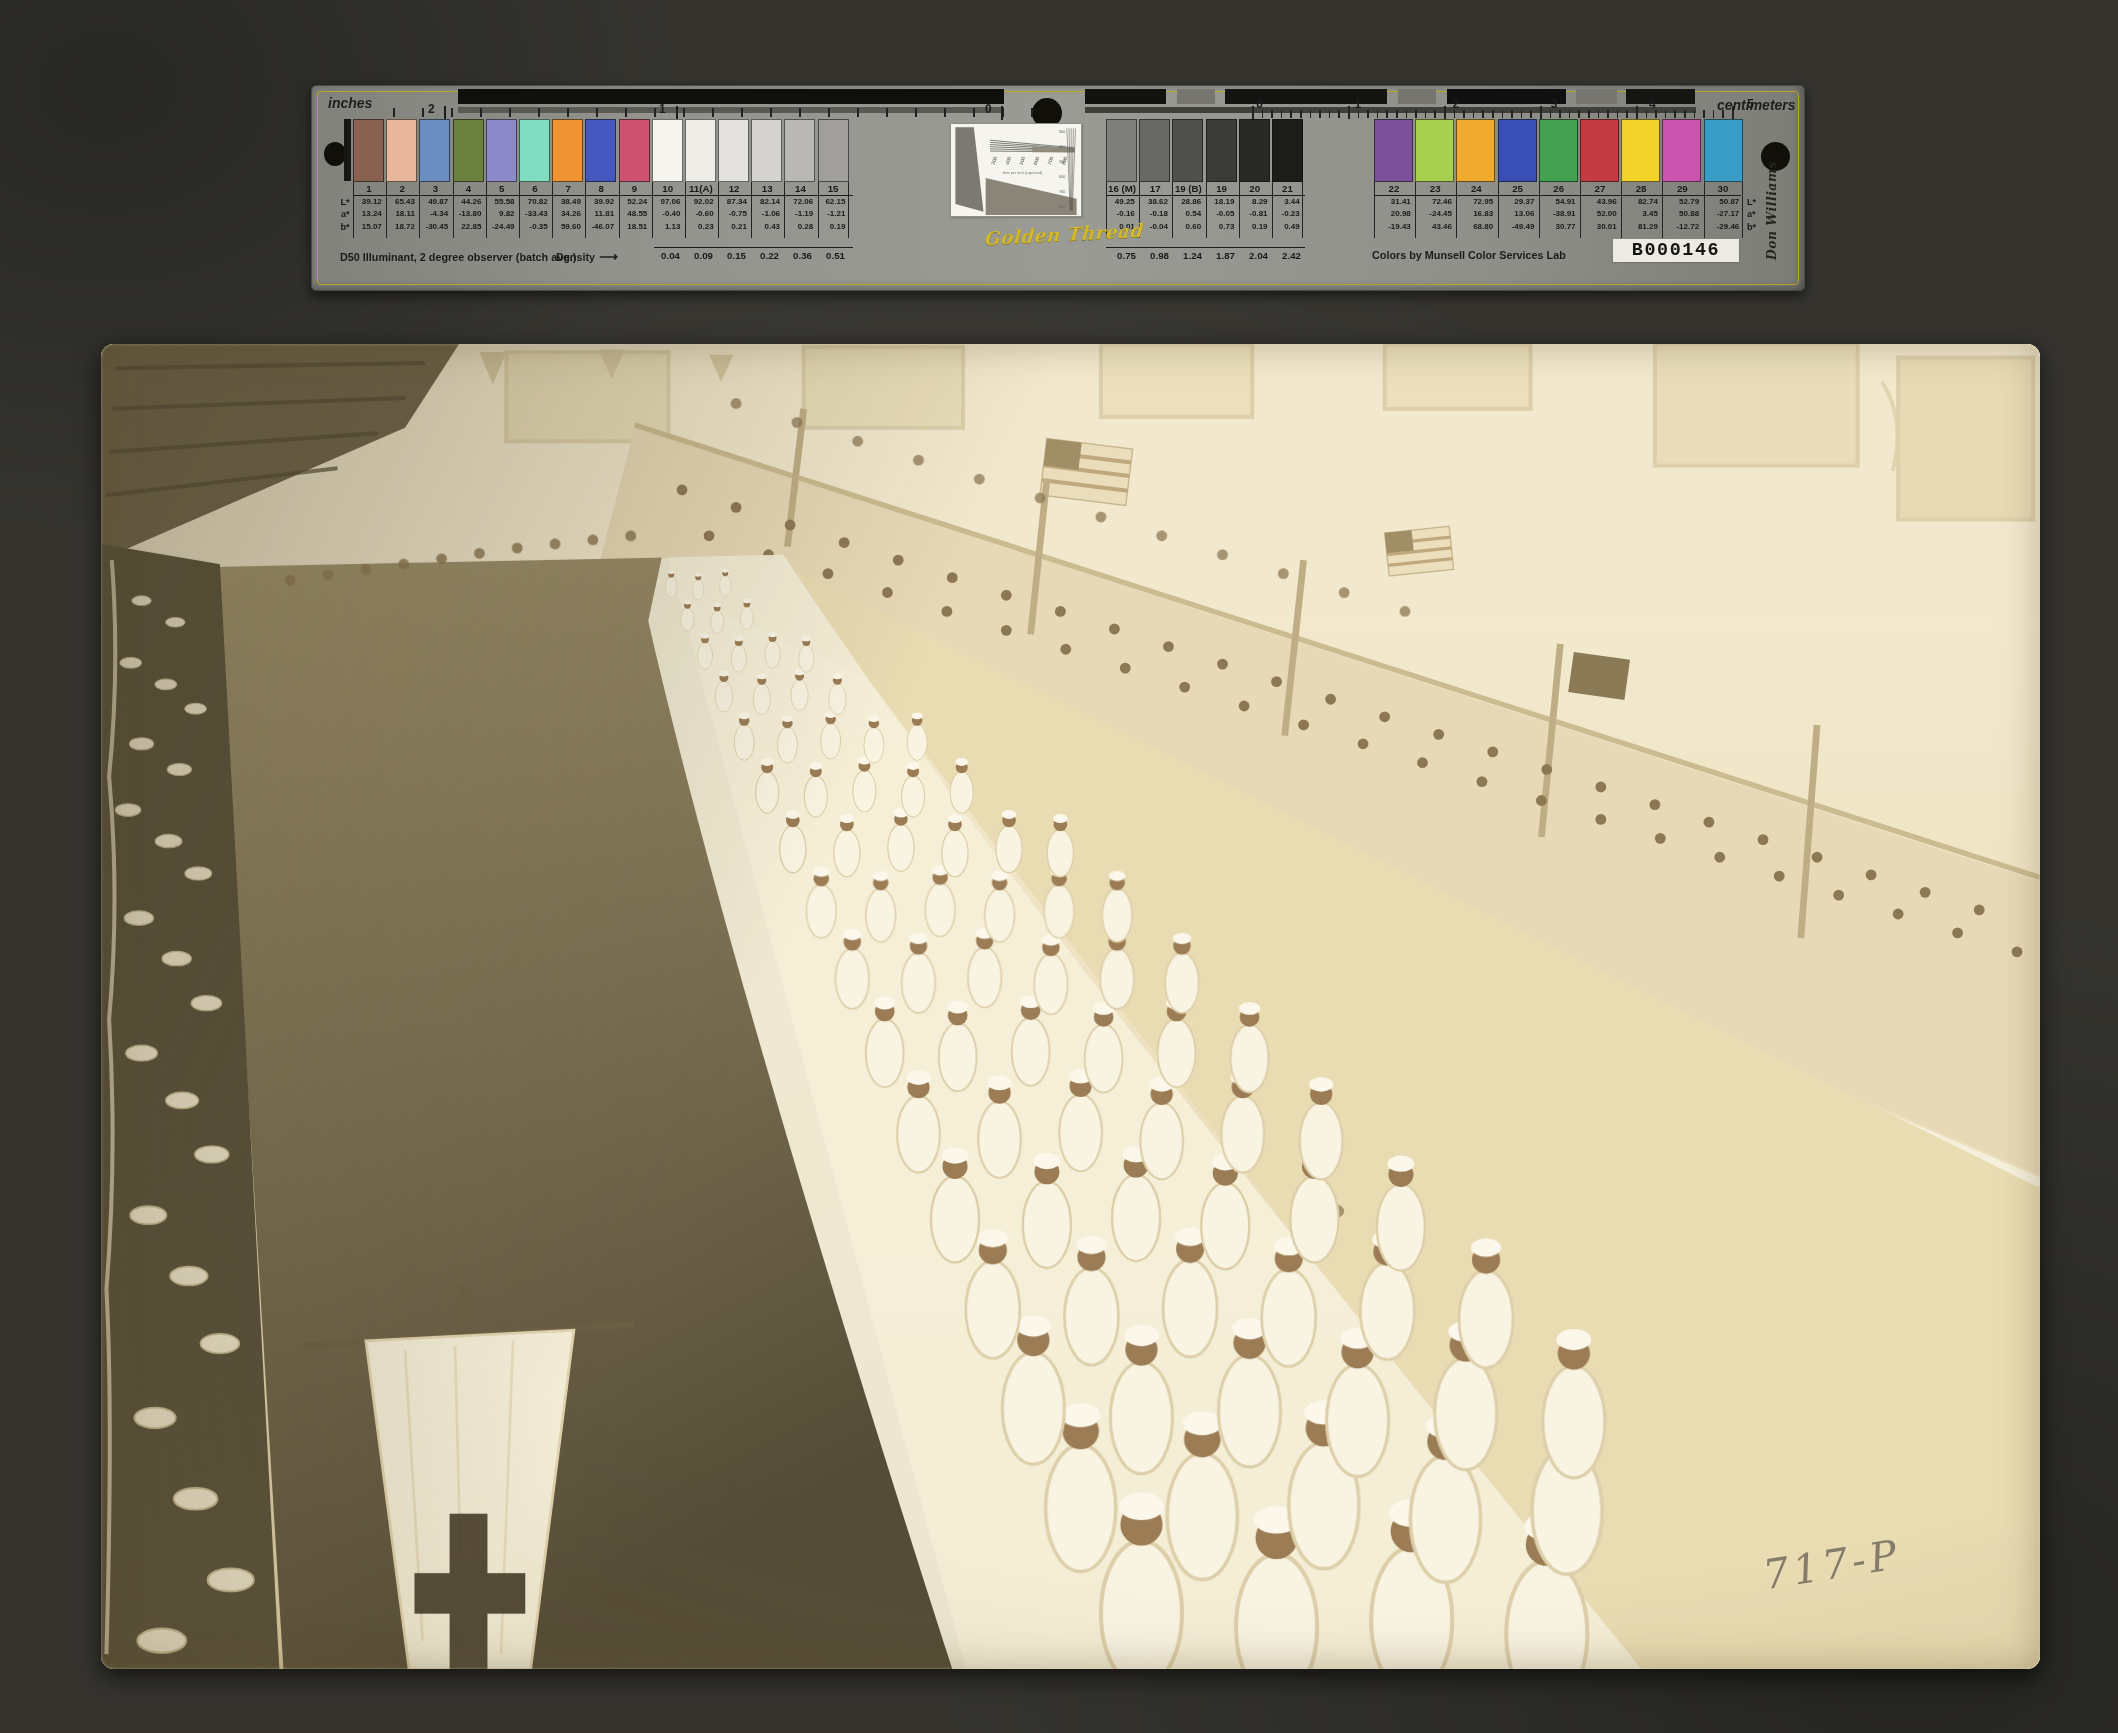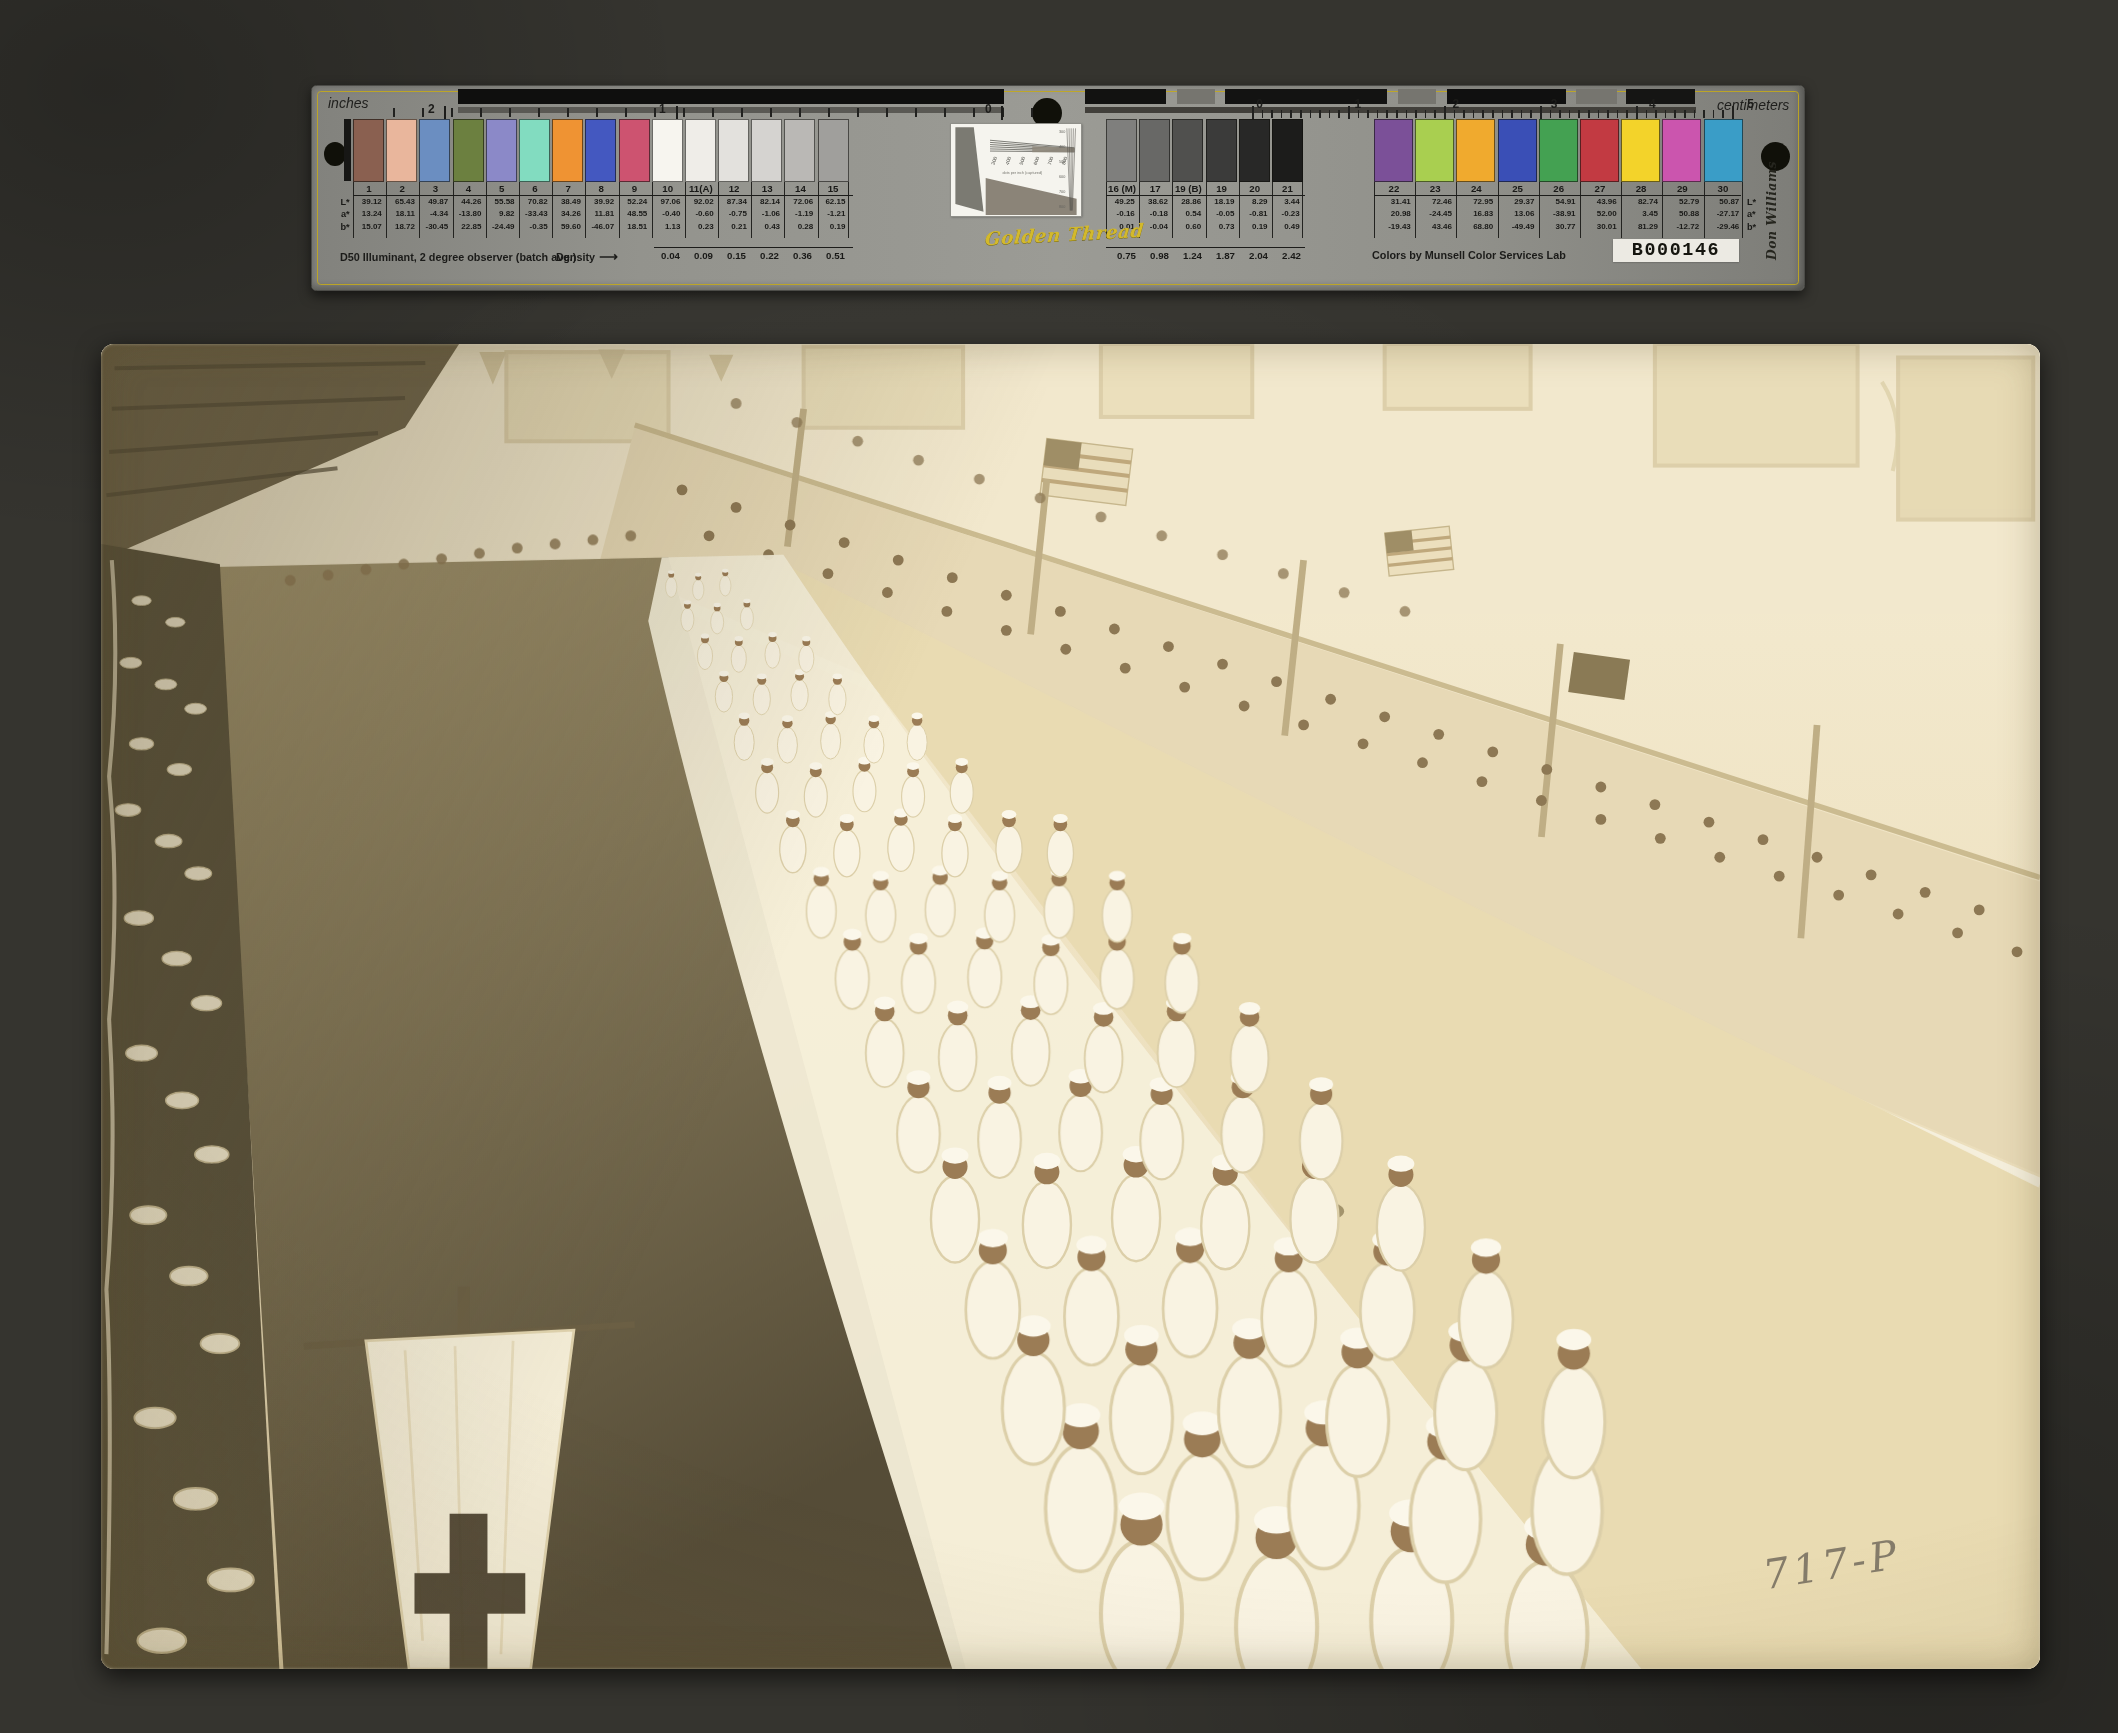--- a/index.html
+++ b/index.html
@@ -11,21 +11,21 @@
       #35342f;
     font-family:"Liberation Sans", sans-serif;}
   
   #slate{position:absolute;left:311px;top:85px;width:1492px;height:204px;
     background:linear-gradient(90deg,#82827d 0%,#93938d 22%,#9b9b95 50%,#90908a 78%,#7d7d78 100%);
     border:1.6px solid #4c4c48;border-radius:5.4px;
     box-shadow:0 4.3px 12px rgba(0,0,0,.55), inset -5.4px 0 8.6px rgba(0,0,0,.22), inset 0 -4.3px 6.5px rgba(0,0,0,.18);}
   #yellow-frame{position:absolute;inset:5.4px;border:1.6px solid #c2a91e;border-radius:3.8px;opacity:.9;pointer-events:none;}
   .hole{position:absolute;background:#101009;border-radius:50%;}
   .bar{position:absolute;}
-  .slate-label{position:absolute;font-style:italic;font-size:14px;color:#1e1e1c;font-weight:400;}
+  .slate-label{position:absolute;font-style:italic;font-size:14px;color:#1e1e1c;font-weight:700;}
   .tickrow{position:absolute;}
   .ticklabel{position:absolute;font-size:12px;font-weight:700;color:#1c1c1a;}
   .bigtick{position:absolute;width:1.6px;background:#1c1c1a;}
   #cm-labels{position:absolute;left:942px;top:10.8px;display:flex;}
   #cm-labels .cmlab{width:96px;font-size:12px;font-weight:700;color:#1c1c1a;padding-left:2.2px;}
   .patch-group{position:absolute;top:33px;display:flex;height:119px;}
   .cell{width:31px;margin-right:2.2px;display:flex;flex-direction:column;}
   .g3 .cell{width:39px;}
   .swatch{height:61px;border:0.5px solid rgba(15,15,12,.6);}
   .meta{height:56px;border-left:1.1px solid #232320;margin-top:0;}

